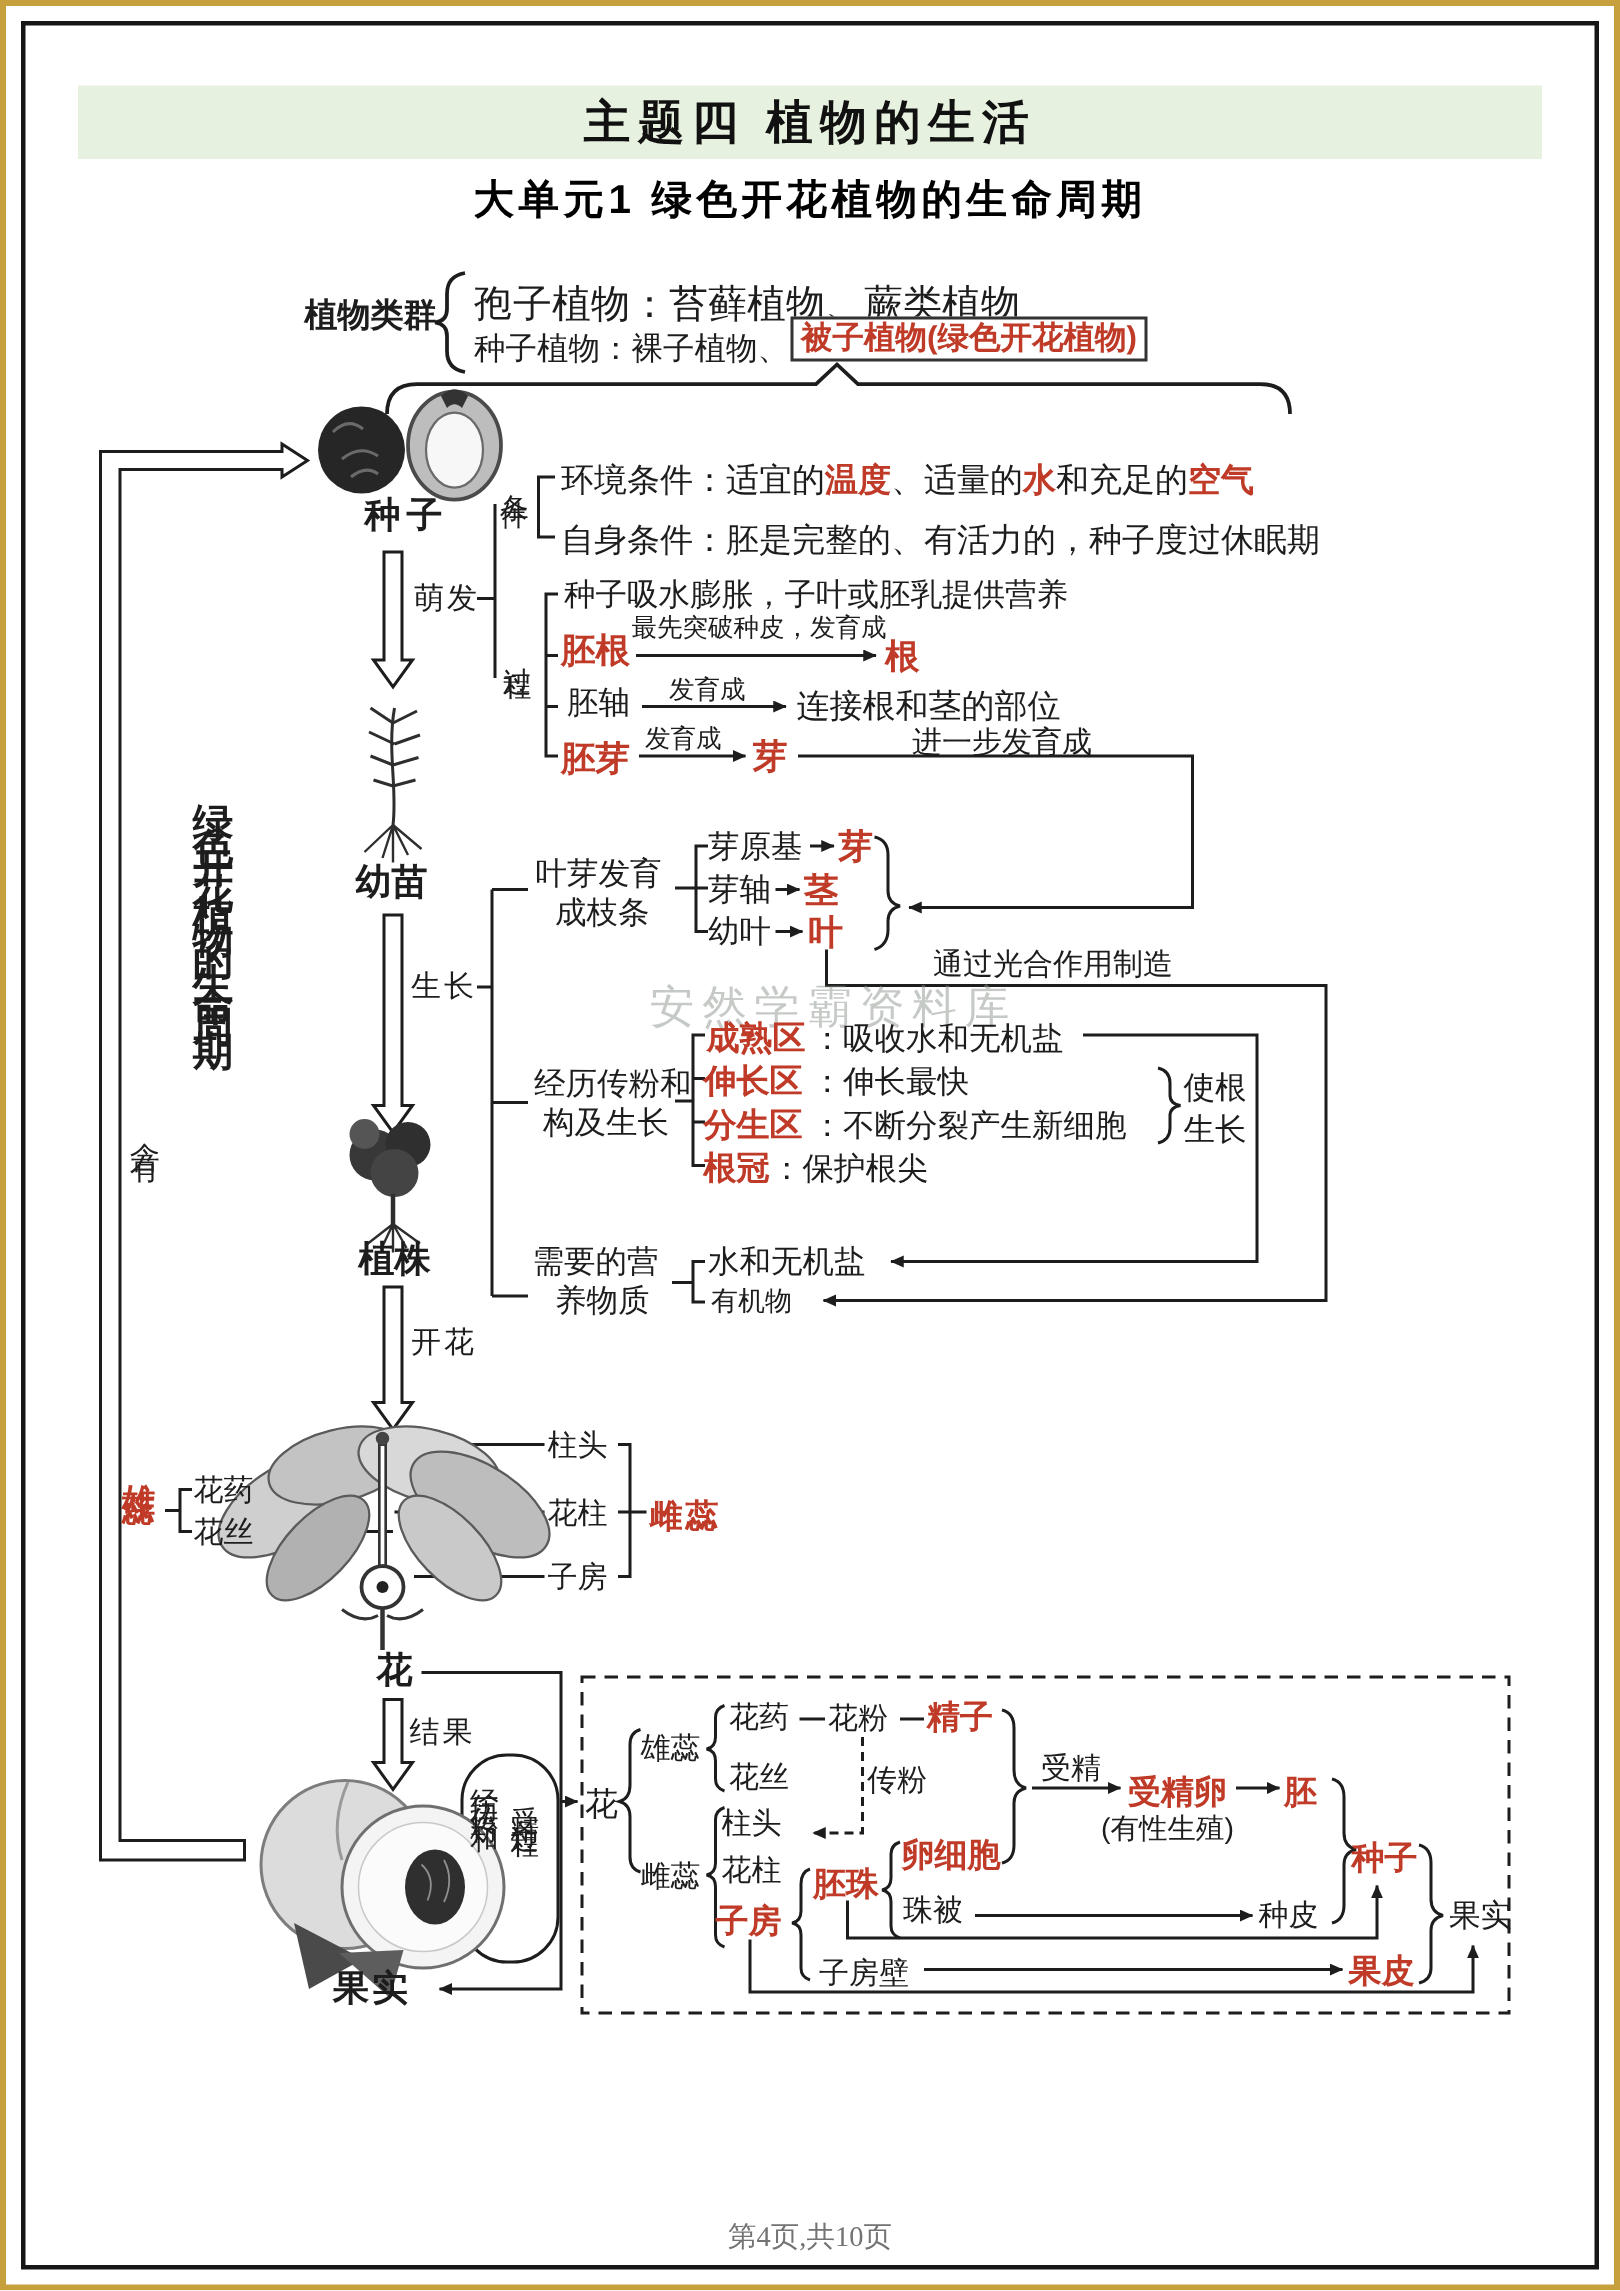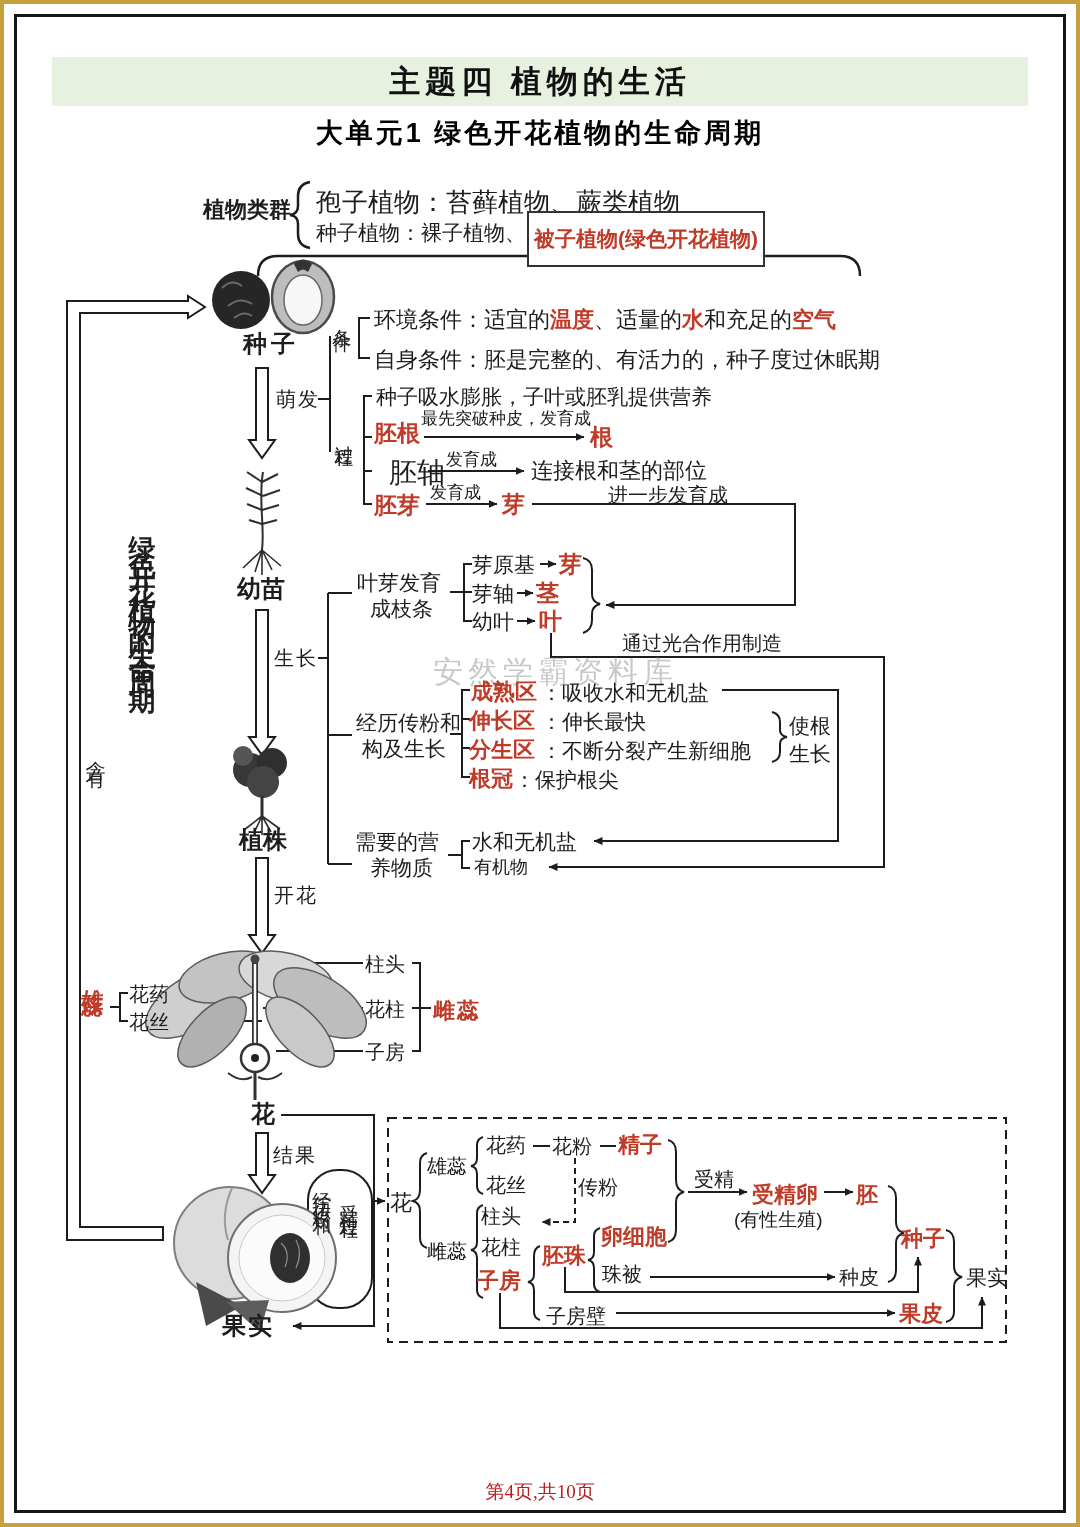--- a/index.html
+++ b/index.html
@@ -10,23 +10,23 @@
   #lines{position:absolute;left:0;top:0;z-index:1;}
   .t{position:absolute;z-index:2;white-space:nowrap;color:#1d1d1d;font-size:20px;line-height:1.15;}
   .b{font-weight:bold;}
   .red{color:#c03a28;font-weight:bold;}
   .green{color:#000000;}
   .vert{writing-mode:vertical-rl;text-orientation:upright;}
   .banner{position:absolute;left:52px;top:57px;width:976px;height:49px;background:#e6f2df;z-index:2;
           display:flex;align-items:center;justify-content:center;}
   .banner-title{font-size:31px;font-weight:bold;letter-spacing:5px;color:#111;}
   .subtitle{left:0;right:0;top:118px;text-align:center;font-size:27px;font-weight:bold;letter-spacing:3px;}
-  .redbox{display:inline-block;border:2px solid #333;background:#fff;padding:14px 5px;}
+  .redbox{display:inline-block;border:2px solid #333;background:#fff;padding:1px 5px;}
   .watermark{color:#8f968f;opacity:.5;font-size:30px;letter-spacing:5px;z-index:1;}
-  .footer{left:0;right:0;top:1481px;text-align:center;font-size:19px;color:#b91c1c;
+  .footer{left:0;right:0;top:1481px;text-align:center;font-size:19px;color:#737373;
           font-family:"Liberation Serif",serif;}
 </style>
 </head>
 <body>
 
 <div id="page">
 
   <div class="frame-outer"></div>
   <div class="frame-inner"></div>
 
@@ -186,21 +186,21 @@
   <div class="t vert" style="left:331px;top:314px;font-size:19px;letter-spacing:5px">条件</div>
   <div class="t vert" style="left:333px;top:430px;font-size:19px;letter-spacing:5px">过程</div>
 
   <div class="t" style="left:374px;top:347px;font-size:22px">自身条件：胚是完整的、有活力的，种子度过休眠期</div>
   <div class="t" style="left:374px;top:307px;font-size:22px"><span>环境条件：适宜的</span><span class="red">温度</span><span>、适量的</span><span class="red">水</span><span>和充足的</span><span class="red">空气</span></div>
 
   <div class="t" style="left:376px;top:385px;font-size:21px">种子吸水膨胀，子叶或胚乳提供营养</div>
   <div class="t red" style="left:374px;top:420px;font-size:23px">胚根</div>
   <div class="t" style="left:421px;top:409px;font-size:17px">最先突破种皮，发育成</div>
   <div class="t red" style="left:590px;top:424px;font-size:23px">根</div>
-  <div class="t" style="left:389px;top:457px;font-size:28px">胚轴</div>
+  <div class="t" style="left:378px;top:457px;font-size:21px">胚轴</div>
   <div class="t" style="left:446px;top:450px;font-size:17px">发育成</div>
   <div class="t" style="left:531px;top:458px;font-size:22px">连接根和茎的部位</div>
   <div class="t red" style="left:374px;top:492px;font-size:23px">胚芽</div>
   <div class="t" style="left:430px;top:483px;font-size:17px">发育成</div>
   <div class="t red" style="left:502px;top:491px;font-size:23px">芽</div>
   <div class="t" style="left:608px;top:484px;font-size:20px">进一步发育成</div>
 
   <div class="t b" style="left:237px;top:575px;font-size:24px">幼苗</div>
   <div class="t" style="left:274px;top:647px;font-size:20px;letter-spacing:2px">生长</div>
   <div class="t" style="left:357px;top:571px;font-size:21px">叶芽发育</div>

